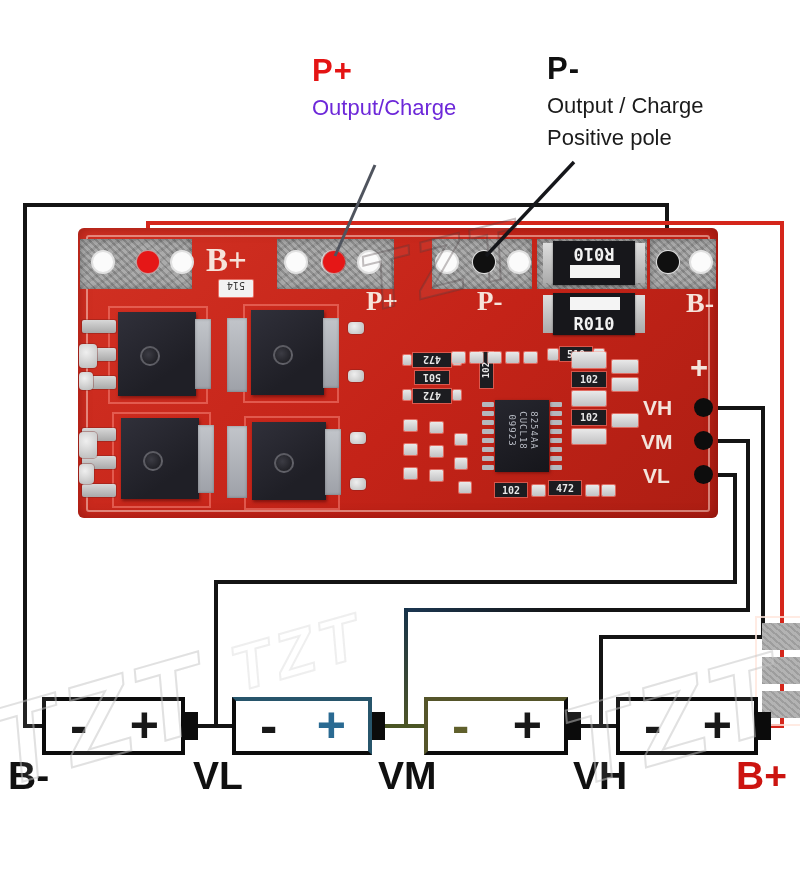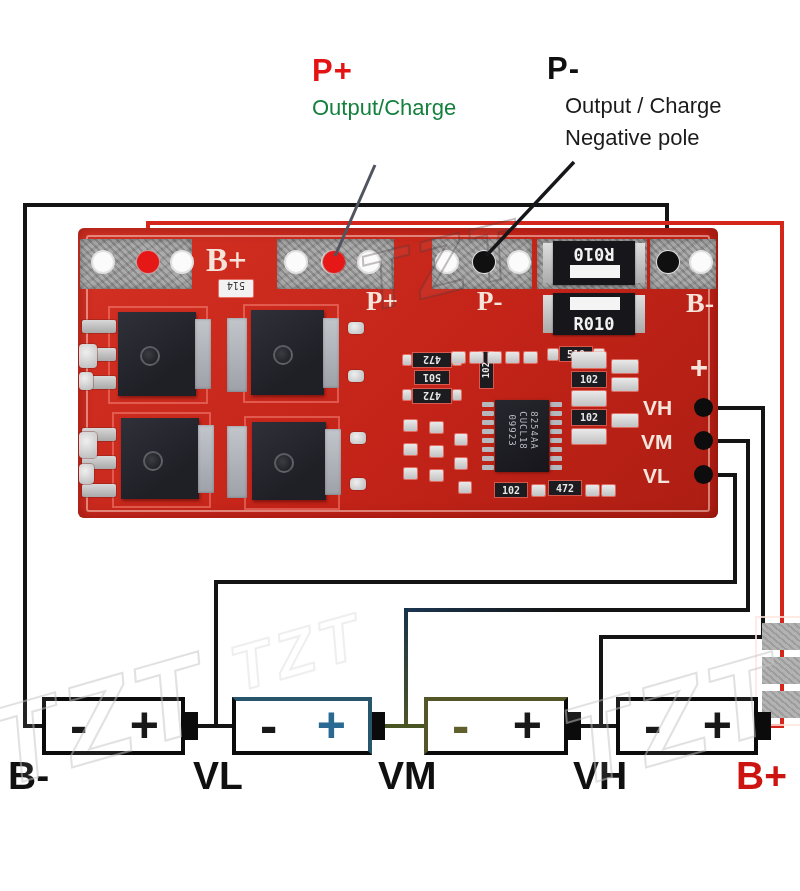--- a/index.html
+++ b/index.html
@@ -5,23 +5,23 @@
   html,body{margin:0;padding:0;background:#ffffff;}
   .stage{position:relative;width:800px;height:891px;background:#ffffff;overflow:hidden;
          font-family:"Liberation Sans",sans-serif;}
   .abs{position:absolute;}
 
   
   .callout{position:absolute;line-height:1;}
   .callout .title{font-size:31px;font-weight:bold;margin:0 0 11px 0;letter-spacing:1px;}
   .callout .ln{font-size:22px;margin:0 0 10px 0;line-height:1;}
   .callout-pos .title{color:#e41414;}
-  .callout-pos .ln{color:#15803d;}
+  .callout-pos .ln{color:#6d28d9;}
   .callout-neg .title{color:#101010;}
-  .callout-neg .ln{color:#1b1b1b;margin-left:18px;}
+  .callout-neg .ln{color:#1b1b1b;}
 
   
   .wire{position:absolute;background:#141414;}
   .wire-red{position:absolute;background:#d5261b;}
   .wire-vm-h{background:linear-gradient(90deg,#1b3752,#141414 45%);}
   .wire-vm-v{background:linear-gradient(#16324a,#4f5526);}
   .wire-olive{background:#4a5524;}
 
   
   .dot{position:absolute;border-radius:50%;}
@@ -106,21 +106,21 @@
 
 <div class="stage">
 
   <div class="callout callout-pos abs" style="left:312px;top:55px;">
     <div class="title">P+</div>
     <div class="ln">Output/Charge</div>
   </div>
   <div class="callout callout-neg abs" style="left:547px;top:53px;">
     <div class="title">P-</div>
     <div class="ln">Output / Charge</div>
-    <div class="ln">Negative pole</div>
+    <div class="ln">Positive pole</div>
   </div>
 
   <div class="wire" style="left:23px;top:203px;width:646px;height:4px;"></div>
   <div class="wire" style="left:23px;top:203px;width:4px;height:525px;"></div>
   <div class="wire" style="left:23px;top:724px;width:24px;height:4px;"></div>
   <div class="wire" style="left:665px;top:205px;width:4px;height:57px;"></div>
 
   <div class="wire" style="left:703px;top:406px;width:62px;height:4px;"></div>
   <div class="wire" style="left:761px;top:406px;width:4px;height:233px;"></div>
   <div class="wire" style="left:599px;top:635px;width:166px;height:4px;"></div>

